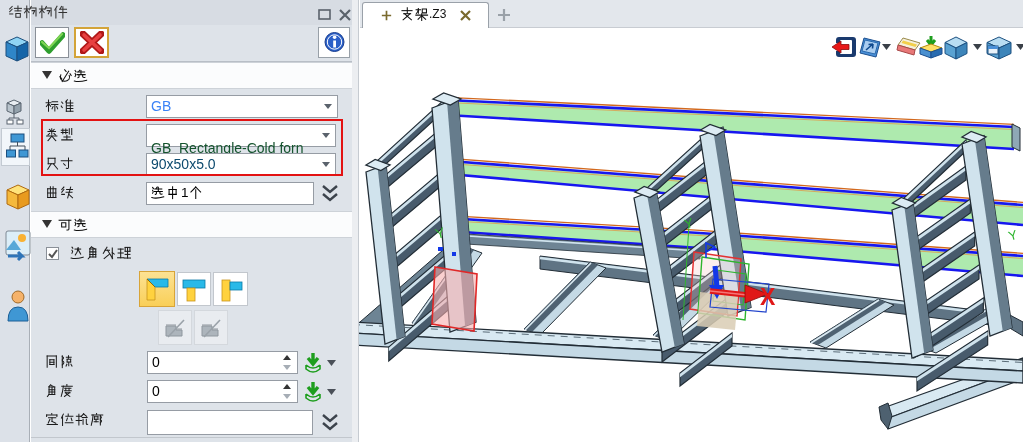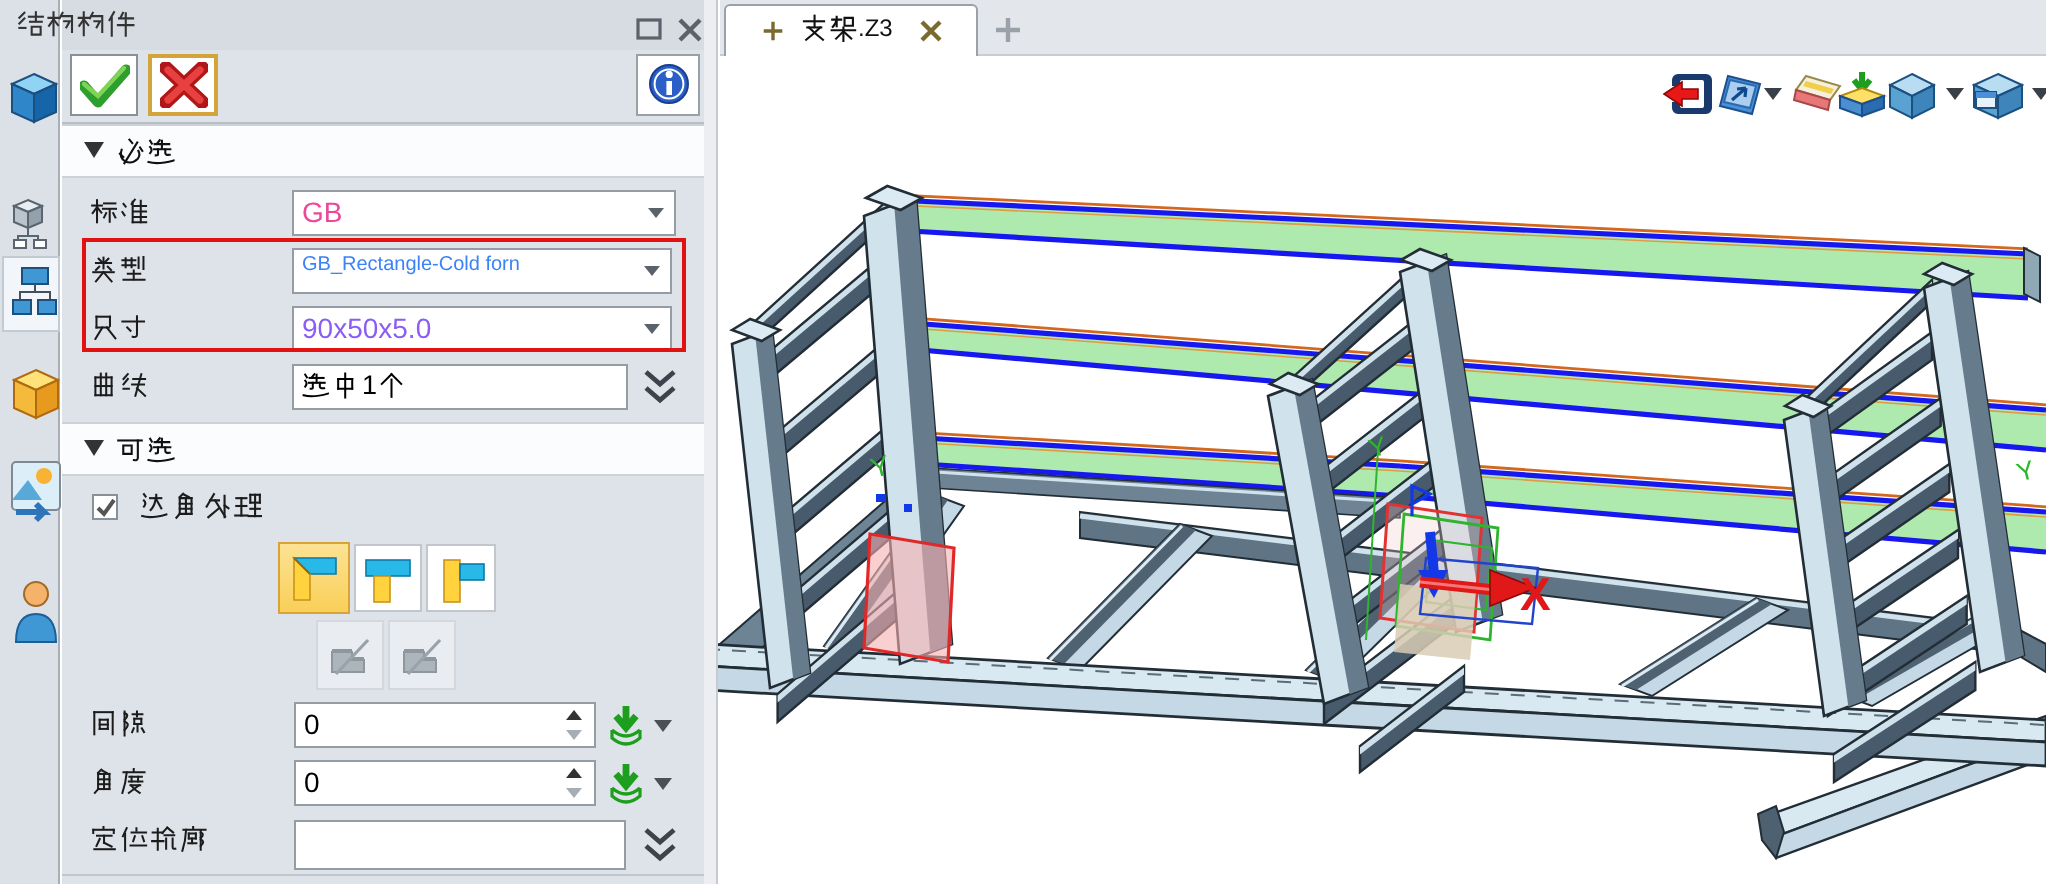--- a/index.html
+++ b/index.html
@@ -419,43 +419,43 @@
       <use href="#g_xuan3" x="15.4" y="0" width="14" height="14"></use>
     </g>
   </svg>
 <svg style="position:absolute;left:45px;top:99px;width:32px;height:13px;overflow:visible" viewBox="0 0 32 13">
     <g stroke="#1c1c1c">
       <use href="#g_biao1" x="0" y="0" width="13.5" height="13.5"></use>
       <use href="#g_zhun3" x="15.12" y="0" width="13.5" height="13.5"></use>
     </g>
   </svg>
 <div class="abs" style="left:146px;top:95px;width:192px;height:23px;background:#fff;border:1px solid #969ca4"></div>
-<div class="abs" style="left:151px;top:98px;font-size:14px;color:#ec4899;white-space:nowrap;overflow:hidden;width:176px">GB</div>
+<div class="abs" style="left:151px;top:98px;font-size:14px;color:#3b82f6;white-space:nowrap;overflow:hidden;width:176px">GB</div>
 <svg class="abs" style="left:324px;top:104px" width="8" height="5" viewBox="0 0 8 5">
     <path d="M0,0h8l-4,5z" fill="#5a626c"></path>
   </svg>
 <svg style="position:absolute;left:45px;top:128px;width:32px;height:13px;overflow:visible" viewBox="0 0 32 13">
     <g stroke="#1c1c1c">
       <use href="#g_lei4" x="0" y="0" width="13.5" height="13.5"></use>
       <use href="#g_xing2" x="15.12" y="0" width="13.5" height="13.5"></use>
     </g>
   </svg>
 <div class="abs" style="left:146px;top:124px;width:190px;height:23px;background:#fff;border:1px solid #969ca4"></div>
-<div class="abs" style="left:151px;top:127px;font-size:10px;color:#3b82f6;white-space:nowrap;overflow:hidden;width:174px">GB_Rectangle-Cold forn</div>
+<div class="abs" style="left:151px;top:140px;font-size:14px;color:#14532d;white-space:nowrap;overflow:hidden;width:174px">GB_Rectangle-Cold forn</div>
 <svg class="abs" style="left:322px;top:133px" width="8" height="5" viewBox="0 0 8 5">
     <path d="M0,0h8l-4,5z" fill="#5a626c"></path>
   </svg>
 <svg style="position:absolute;left:45px;top:157px;width:32px;height:13px;overflow:visible" viewBox="0 0 32 13">
     <g stroke="#1c1c1c">
       <use href="#g_chi3" x="0" y="0" width="13.5" height="13.5"></use>
       <use href="#g_cun4" x="15.12" y="0" width="13.5" height="13.5"></use>
     </g>
   </svg>
 <div class="abs" style="left:146px;top:153px;width:190px;height:23px;background:#fff;border:1px solid #969ca4"></div>
-<div class="abs" style="left:151px;top:156px;font-size:14px;color:#8b5cf6;white-space:nowrap;overflow:hidden;width:174px">90x50x5.0</div>
+<div class="abs" style="left:151px;top:156px;font-size:14px;color:#0c4a6e;white-space:nowrap;overflow:hidden;width:174px">90x50x5.0</div>
 <svg class="abs" style="left:322px;top:162px" width="8" height="5" viewBox="0 0 8 5">
     <path d="M0,0h8l-4,5z" fill="#5a626c"></path>
   </svg>
 <div class="abs" style="left:41px;top:119px;width:302px;height:57px;border:2px solid #e31212"></div>
 <svg style="position:absolute;left:45px;top:186px;width:32px;height:13px;overflow:visible" viewBox="0 0 32 13">
     <g stroke="#1c1c1c">
       <use href="#g_qu1" x="0" y="0" width="13.5" height="13.5"></use>
       <use href="#g_xian4" x="15.12" y="0" width="13.5" height="13.5"></use>
     </g>
   </svg>

